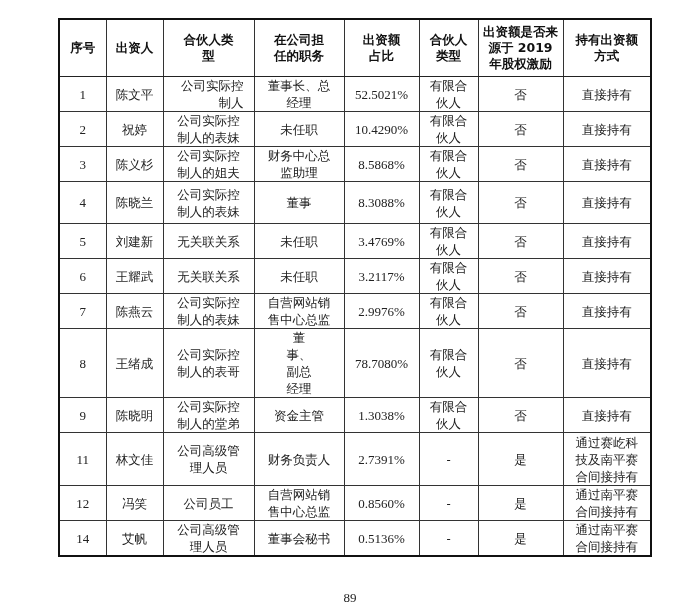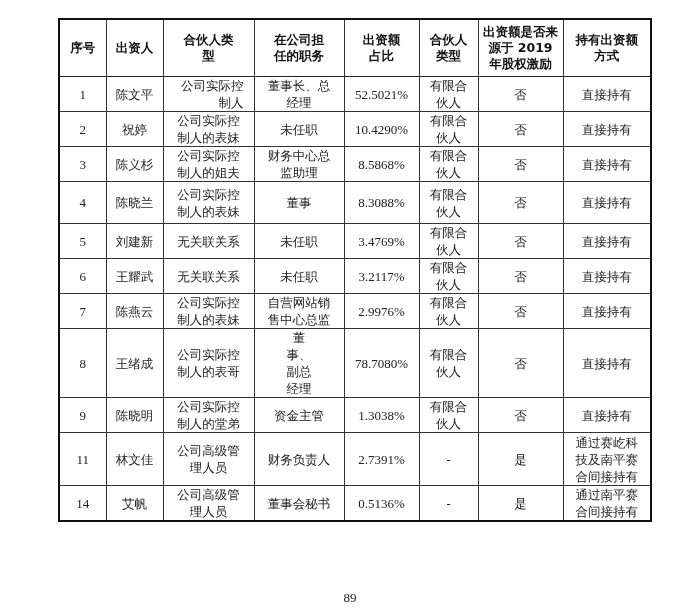--- a/index.html
+++ b/index.html
@@ -141,20 +141,30 @@
           <td class="num">11</td>
           <td>林文佳</td>
           <td style="padding: 0px 10px;">公司高级管理人员</td>
           <td style="padding: 0px 10px;">财务负责人</td>
           <td class="pct">2.7391%</td>
           <td style="padding: 0px 8px;">-</td>
           <td>是</td>
           <td style="padding: 0px 10px;">通过赛屹科技及南平赛合间接持有</td>
         </tr>
         <tr>
+          <td class="num">12</td>
+          <td>冯笑</td>
+          <td style="padding: 0px 10px;">公司员工</td>
+          <td style="padding: 0px 10px;">自营网站销售中心总监</td>
+          <td class="pct">0.8560%</td>
+          <td style="padding: 0px 8px;">-</td>
+          <td>是</td>
+          <td style="padding: 0px 10px;">通过南平赛合间接持有</td>
+        </tr>
+        <tr>
           <td class="num">14</td>
           <td>艾帆</td>
           <td style="padding: 0px 10px;">公司高级管理人员</td>
           <td style="padding: 0px 10px;">董事会秘书</td>
           <td class="pct">0.5136%</td>
           <td style="padding: 0px 8px;">-</td>
           <td>是</td>
           <td style="padding: 0px 10px;">通过南平赛合间接持有</td>
         </tr>
       </tbody>

